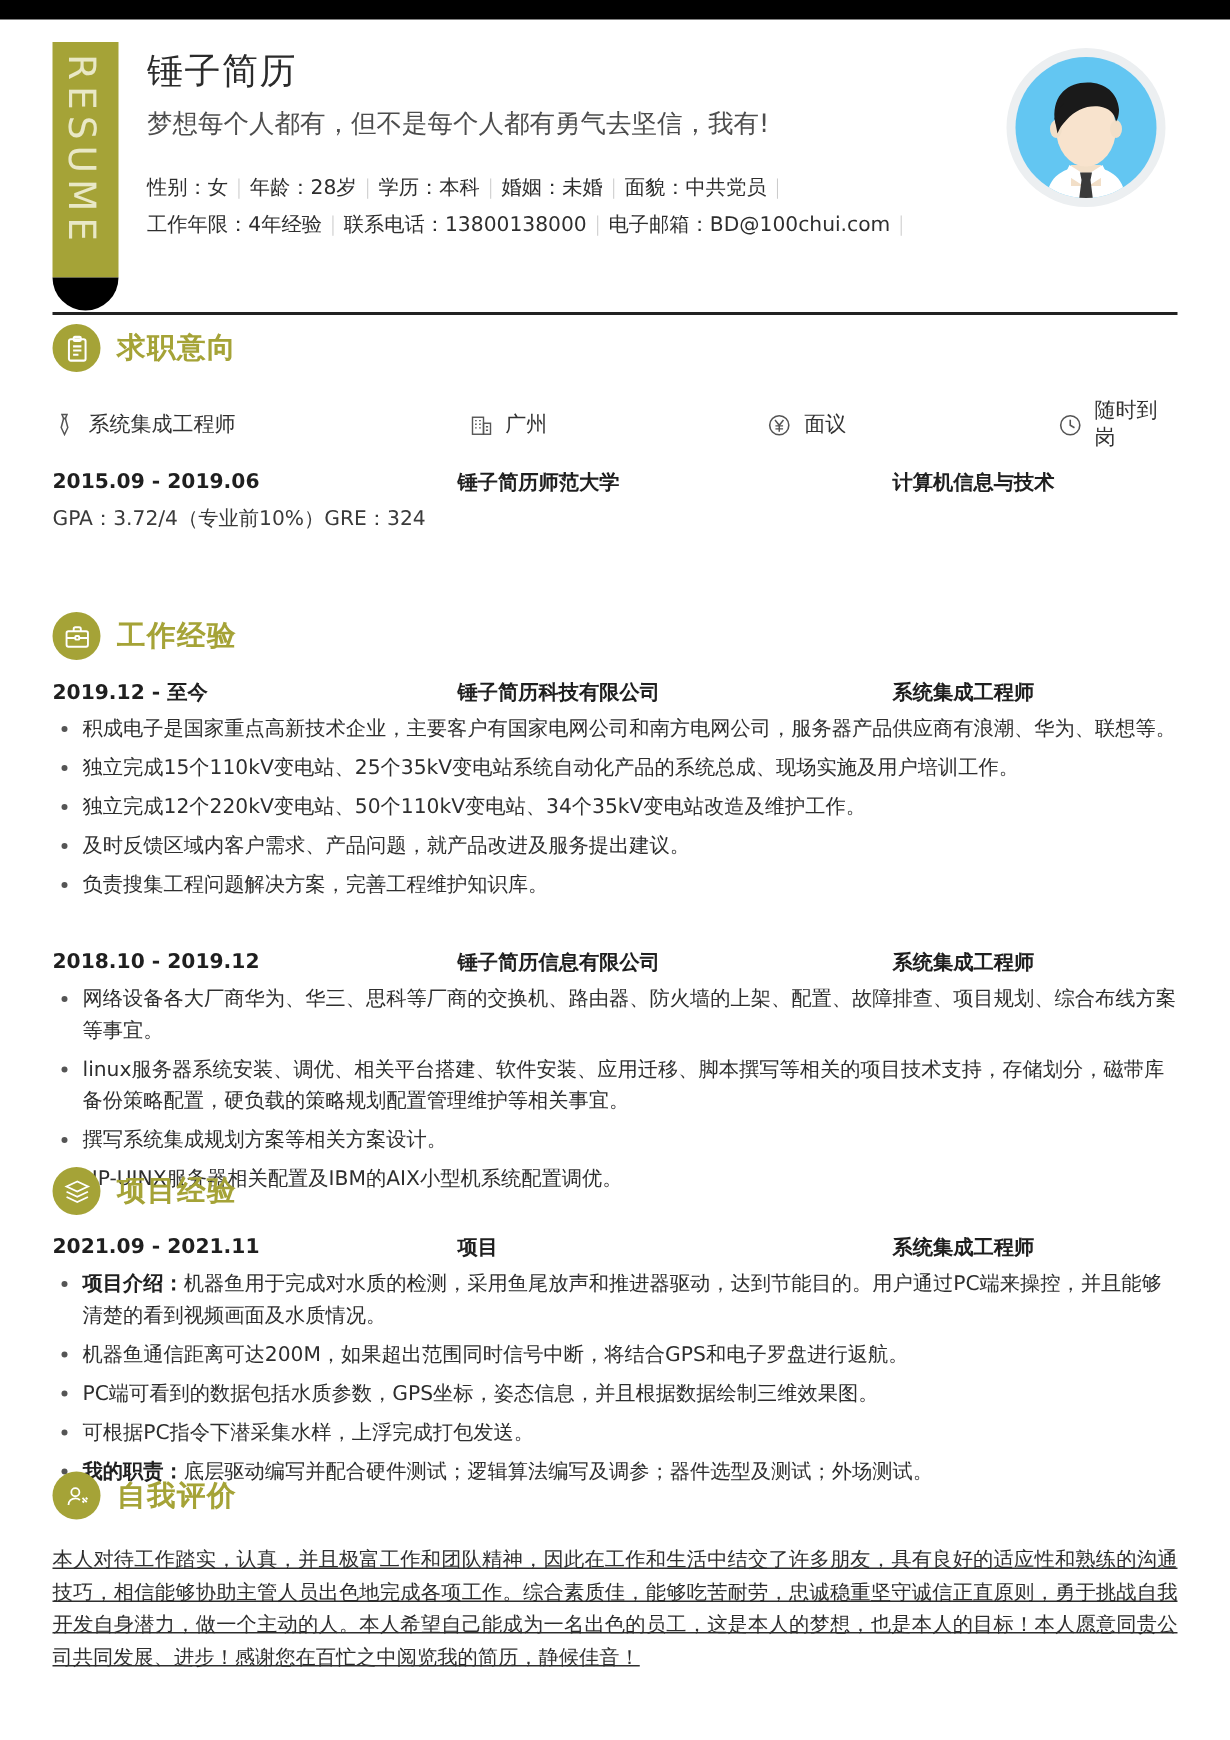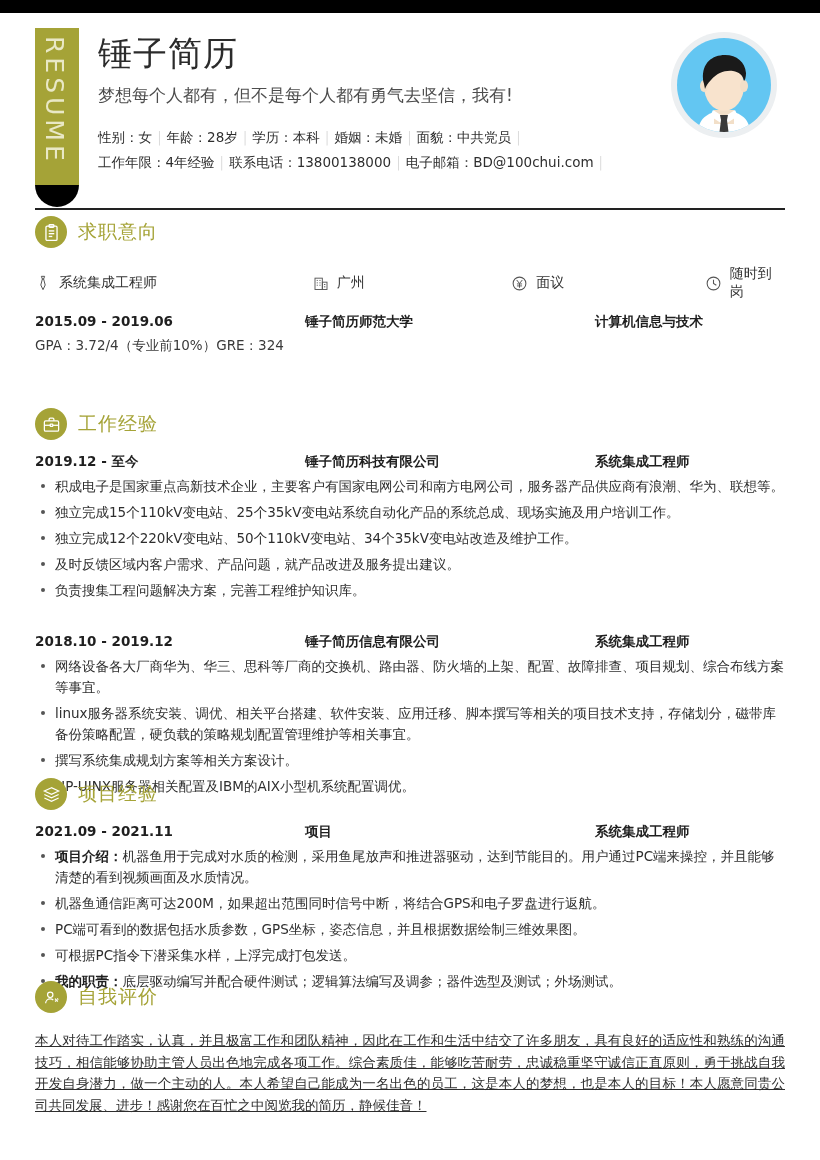--- a/index.html
+++ b/index.html
@@ -43,21 +43,21 @@
   .banner-cap {
     position: absolute; left: 35px; top: 172px;
     width: 44px; height: 22px;
     background: #000000;
     border-bottom-left-radius: 22px 22px;
     border-bottom-right-radius: 22px 22px;
   }
 
   .hdr-text { position: absolute; left: 98px; top: 20px; width: 560px; }
   .name {
-    font-size: 34px; font-weight: 500; color: #2b2b2b;
+    font-size: 24px; font-weight: 500; color: #2b2b2b;
     letter-spacing: 1px; line-height: 1.2;
   }
   .slogan {
     margin-top: 10px;
     font-size: 17px; color: #4d4d4d; line-height: 1.4;
   }
   .info-block { margin-top: 17px; }
   .info-line {
     font-size: 13.5px; color: #2e2e2e;
     line-height: 25px; white-space: nowrap;
@@ -88,21 +88,21 @@
     height: 38px;
   }
   .sec-icon {
     width: 32px; height: 32px; border-radius: 50%;
     background: #a5a337;
     display: flex; align-items: center; justify-content: center;
     flex: 0 0 32px;
   }
   .sec-icon svg { display: block; }
   .sec-title {
-    font-size: 19px; font-weight: normal; color: #a5a337;
+    font-size: 19px; font-weight: bold; color: #a5a337;
     letter-spacing: 1px;
   }
 
   
   .intent-row {
     display: flex; margin-top: 14px;
     font-size: 14px; color: #333;
   }
   .intent-item { display: flex; align-items: center; gap: 8px; }
   .intent-item svg { display: block; flex: 0 0 auto; }

